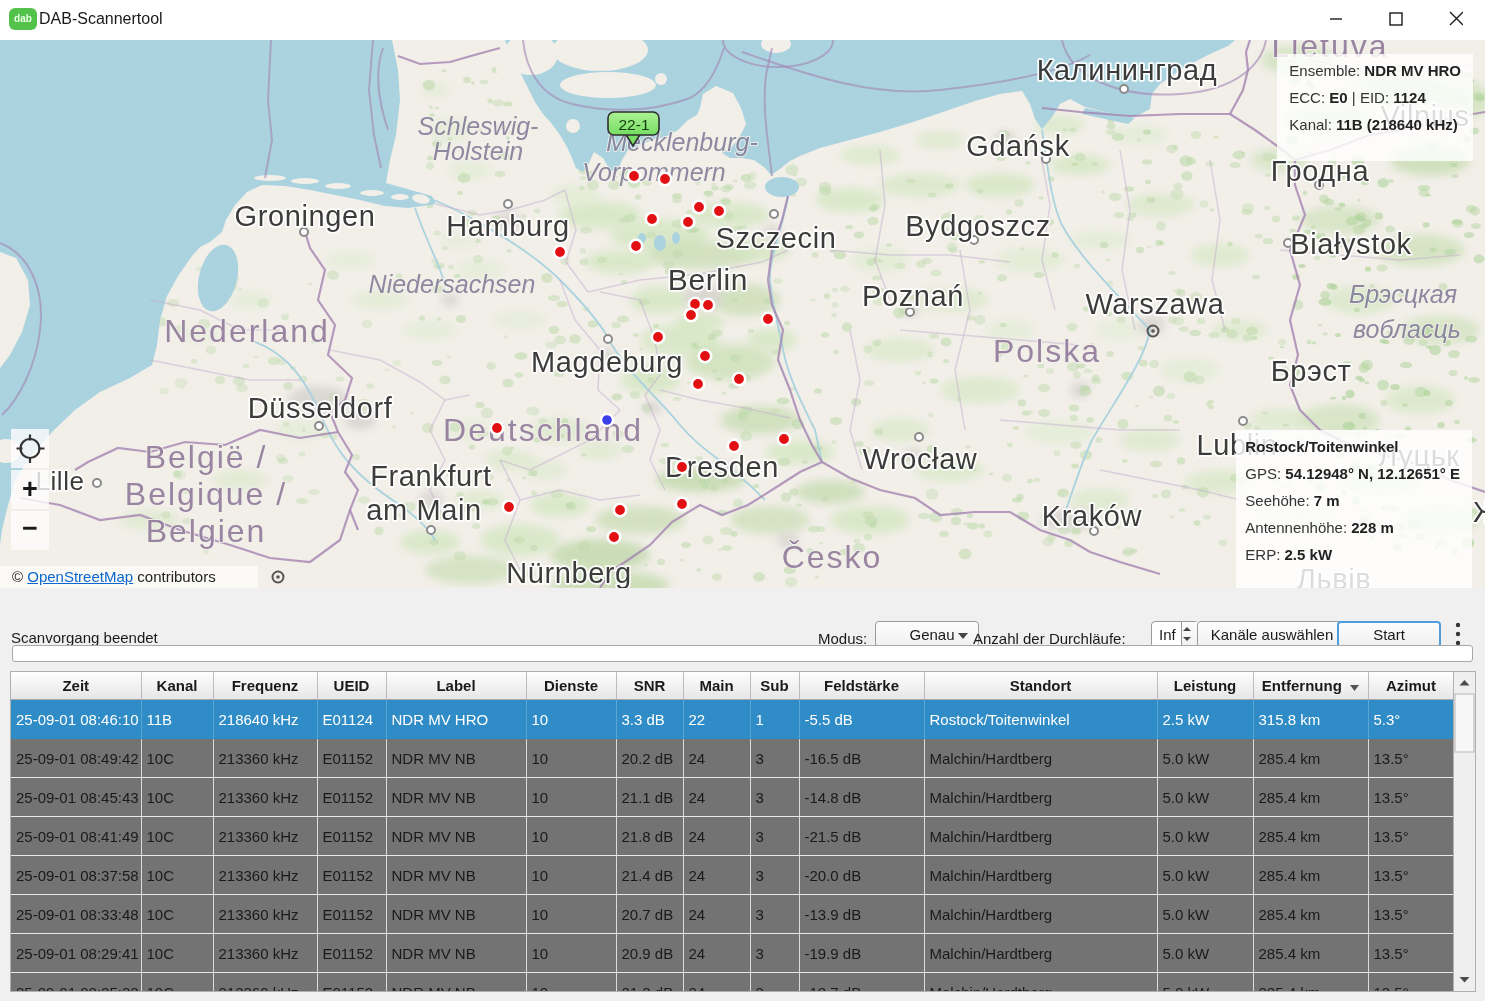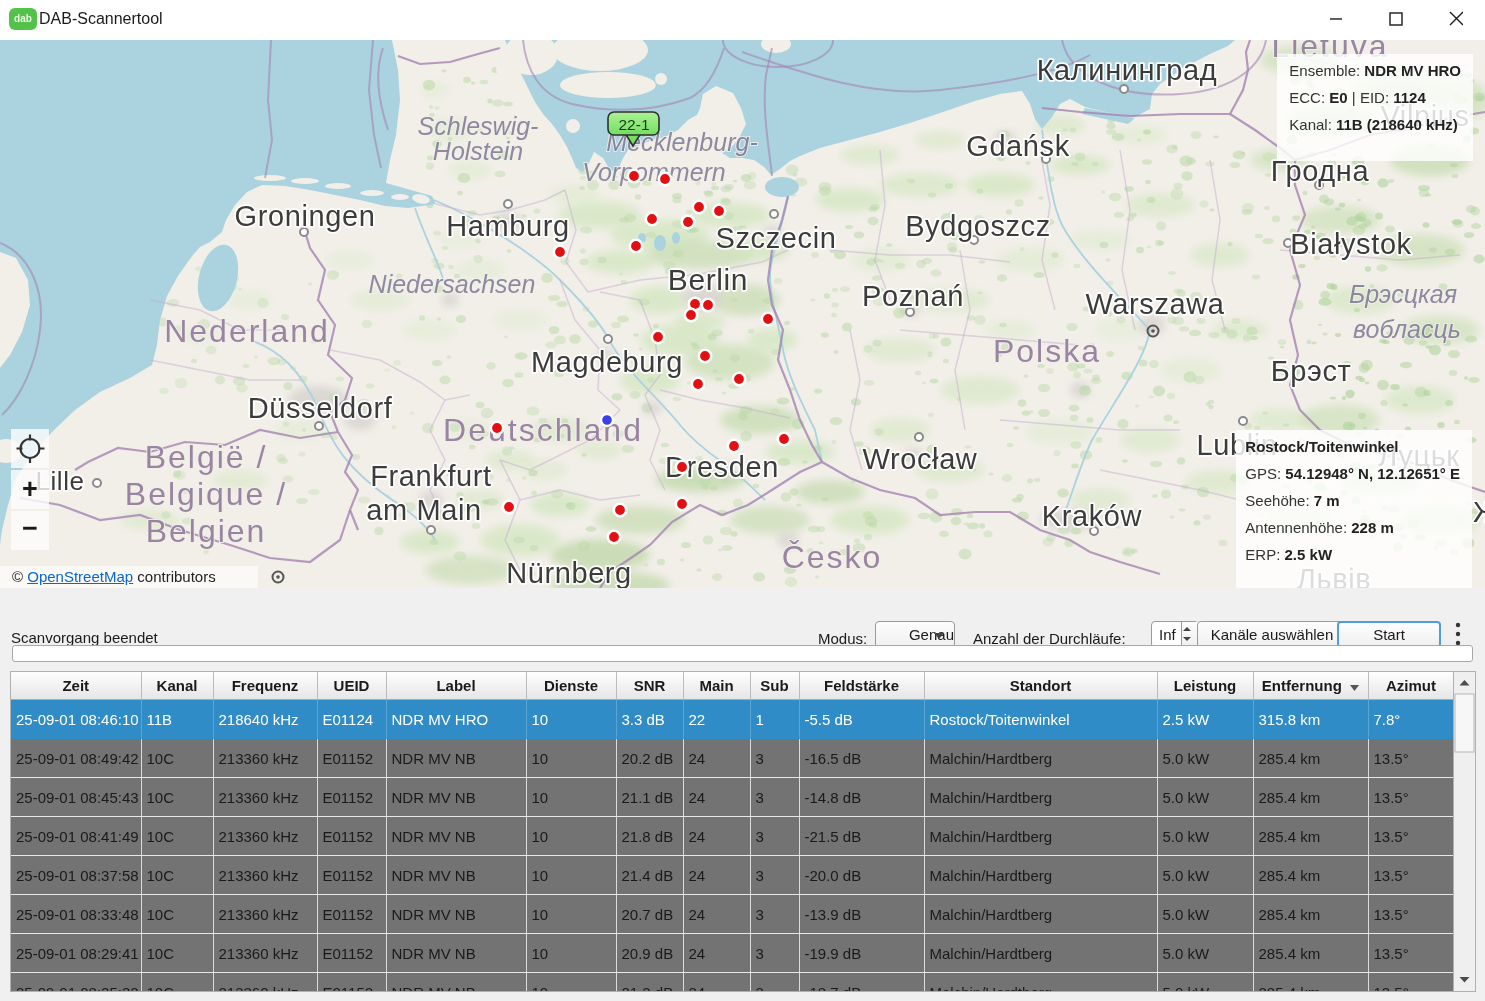--- a/index.html
+++ b/index.html
@@ -1156,21 +1156,21 @@
   <div class="mapbtn" style="top:430px;font-size:27px;font-weight:bold;line-height:38px;color:#1a1a1a">+</div>
   <div class="mapbtn" style="top:471px;font-size:27px;font-weight:bold;line-height:35px;color:#1a1a1a">−</div>
   <div id="attrib">© <a href="#">OpenStreetMap</a> contributors</div>
   <div class="ovl" id="ovl1">Ensemble: <b>NDR MV HRO</b><br>ECC: <b>E0</b> | EID: <b>1124</b><br>Kanal: <b>11B (218640 kHz)</b></div>
   <div class="ovl" id="ovl2"><b>Rostock/Toitenwinkel</b><br>GPS: <b>54.12948° N, 12.12651° E</b><br>Seehöhe: <b>7 m</b><br>Antennenhöhe: <b>228 m</b><br>ERP: <b>2.5 kW</b></div>
 </div>
 
 <div id="toolrow">
   <div id="status">Scanvorgang beendet</div>
   <div class="lbl" style="left:818px">Modus:</div>
-  <div class="btn" style="left:875px;width:80px;text-align:right;padding-left:10px;">Genau
+  <div class="btn" style="left:875px;width:104px;text-align:center;padding-left:10px;">Genau
     <svg width="10" height="6" style="position:absolute;right:10px;top:11px">
         <path d="M0 0h10L5 6z" fill="#444"></path>
       </svg>
   </div>
   <div class="lbl" style="left:973px">Anzahl der Durchläufe:</div>
   <div class="btn" style="left:1138px;width:48px;background:#fff;text-align:left;padding-left:7px;margin-left:13px;">Inf
     <div style="position:absolute;right:0;top:0;width:16px;height:25px;border-left:1px solid #9a9a9a;background:linear-gradient(#fdfdfd,#f0f0f0)">
       <svg width="10" height="25" style="margin-top:0">
           <path d="M1 9l4-4 4 4z" fill="#444"></path>
           <path d="M1 15l4 4 4-4z" fill="#444"></path>
@@ -1232,21 +1232,21 @@
           <td>E01124</td>
           <td>NDR MV HRO</td>
           <td>10</td>
           <td>3.3 dB</td>
           <td>22</td>
           <td>1</td>
           <td>-5.5 dB</td>
           <td>Rostock/Toitenwinkel</td>
           <td>2.5 kW</td>
           <td>315.8 km</td>
-          <td>7.8°</td>
+          <td>5.3°</td>
         </tr>
 <tr>
           <td>25-09-01 08:49:42</td>
           <td>10C</td>
           <td>213360 kHz</td>
           <td>E01152</td>
           <td>NDR MV NB</td>
           <td>10</td>
           <td>20.2 dB</td>
           <td>24</td>

